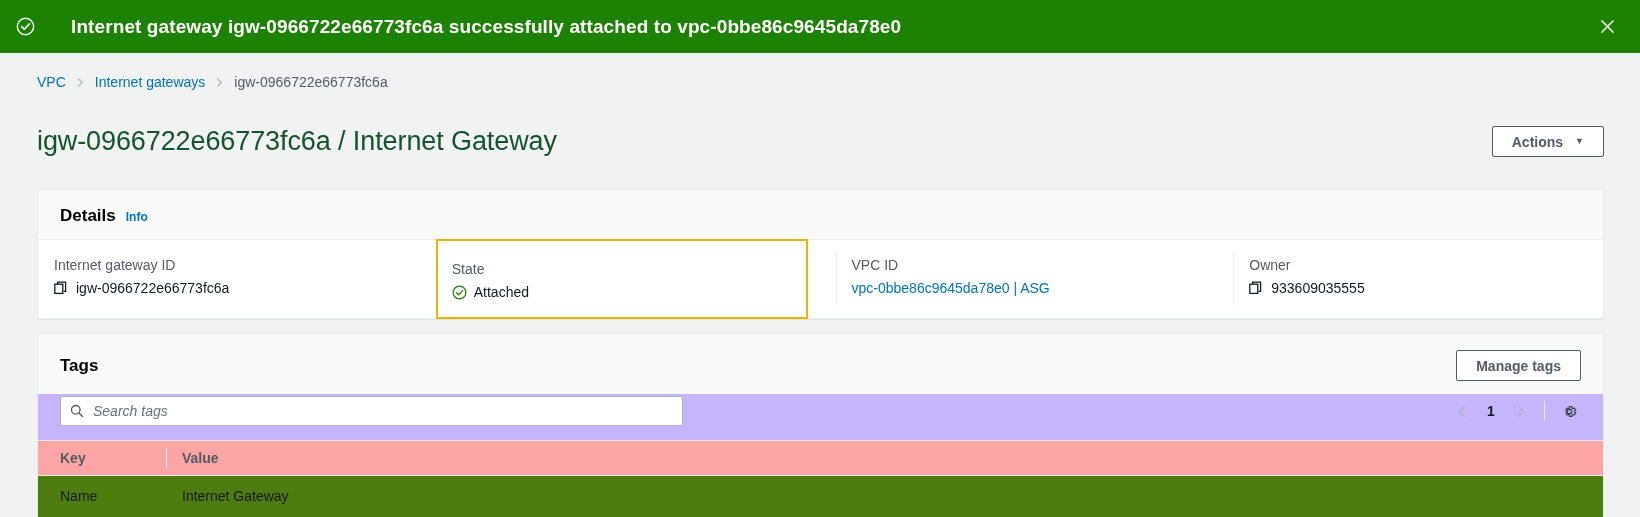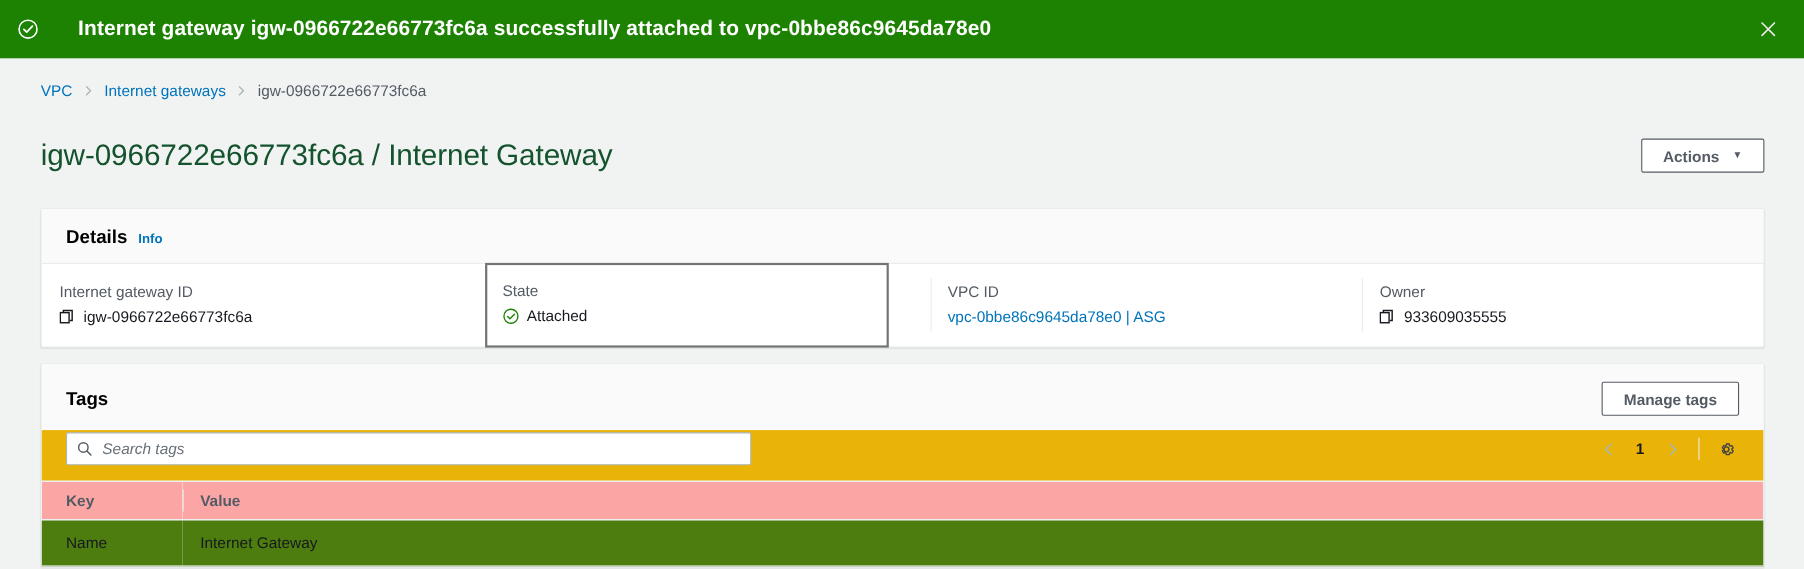--- a/index.html
+++ b/index.html
@@ -155,23 +155,23 @@
     min-width: 0;
   }
   .detail-cell + .detail-cell::before {
     content: "";
     position: absolute;
     left: 0; top: 13px; bottom: 13px;
     width: 1px;
     background: #eaeded;
   }
   .detail-cell.highlight {
-    border: 2px solid #737373;
-    padding: 15px 0 17px 14px;
-    margin: -1px 10px;
+    border: 2px solid #eab308;
+    padding: 20px 0 17px 14px;
+    margin: -1px 0;
   }
   .detail-cell.highlight::before { display: none; }
   .detail-label {
     font-size: 14px;
     color: #545b64;
     margin-bottom: 7px;
     white-space: nowrap;
   }
   .detail-value {
     display: flex;
@@ -194,21 +194,21 @@
     font-size: 14px;
     color: #16191f;
   }
 
   
   .tags-toolbar {
     display: flex;
     align-items: center;
     justify-content: space-between;
     padding: 2px 22px 14px 22px;
-    background: #eab308;
+    background: #c4b5fd;
   }
   .search-box {
     position: relative;
     width: 623px;
     height: 30px;
   }
   .search-box input {
     width: 100%;
     height: 100%;
     border: 1px solid #aab7b8;

